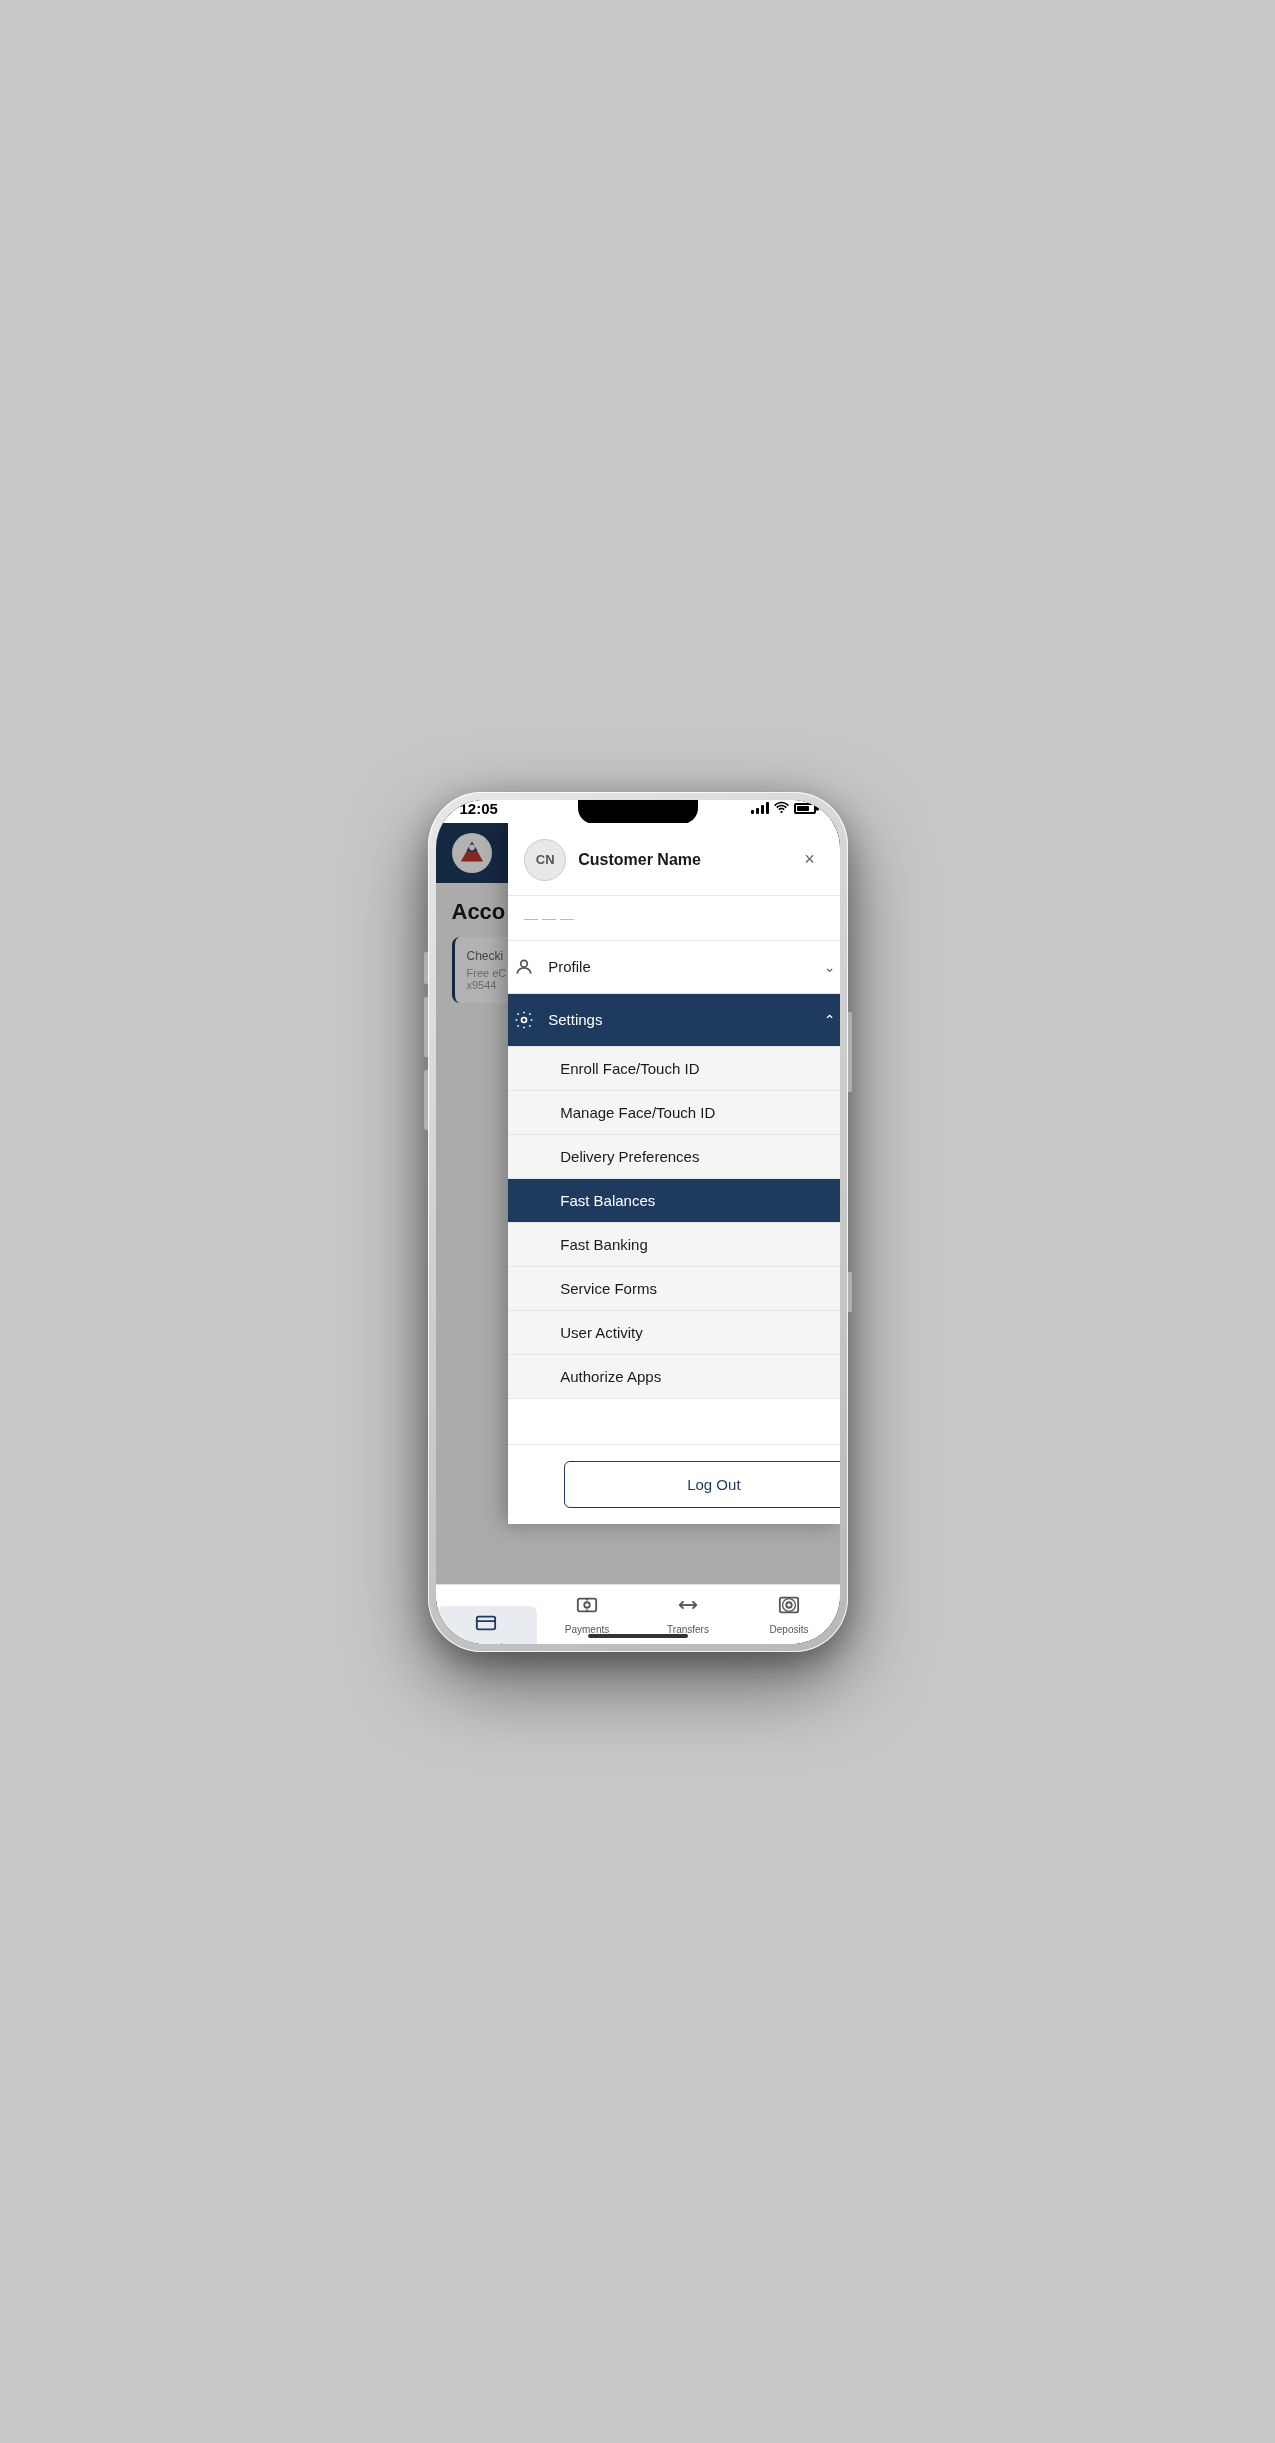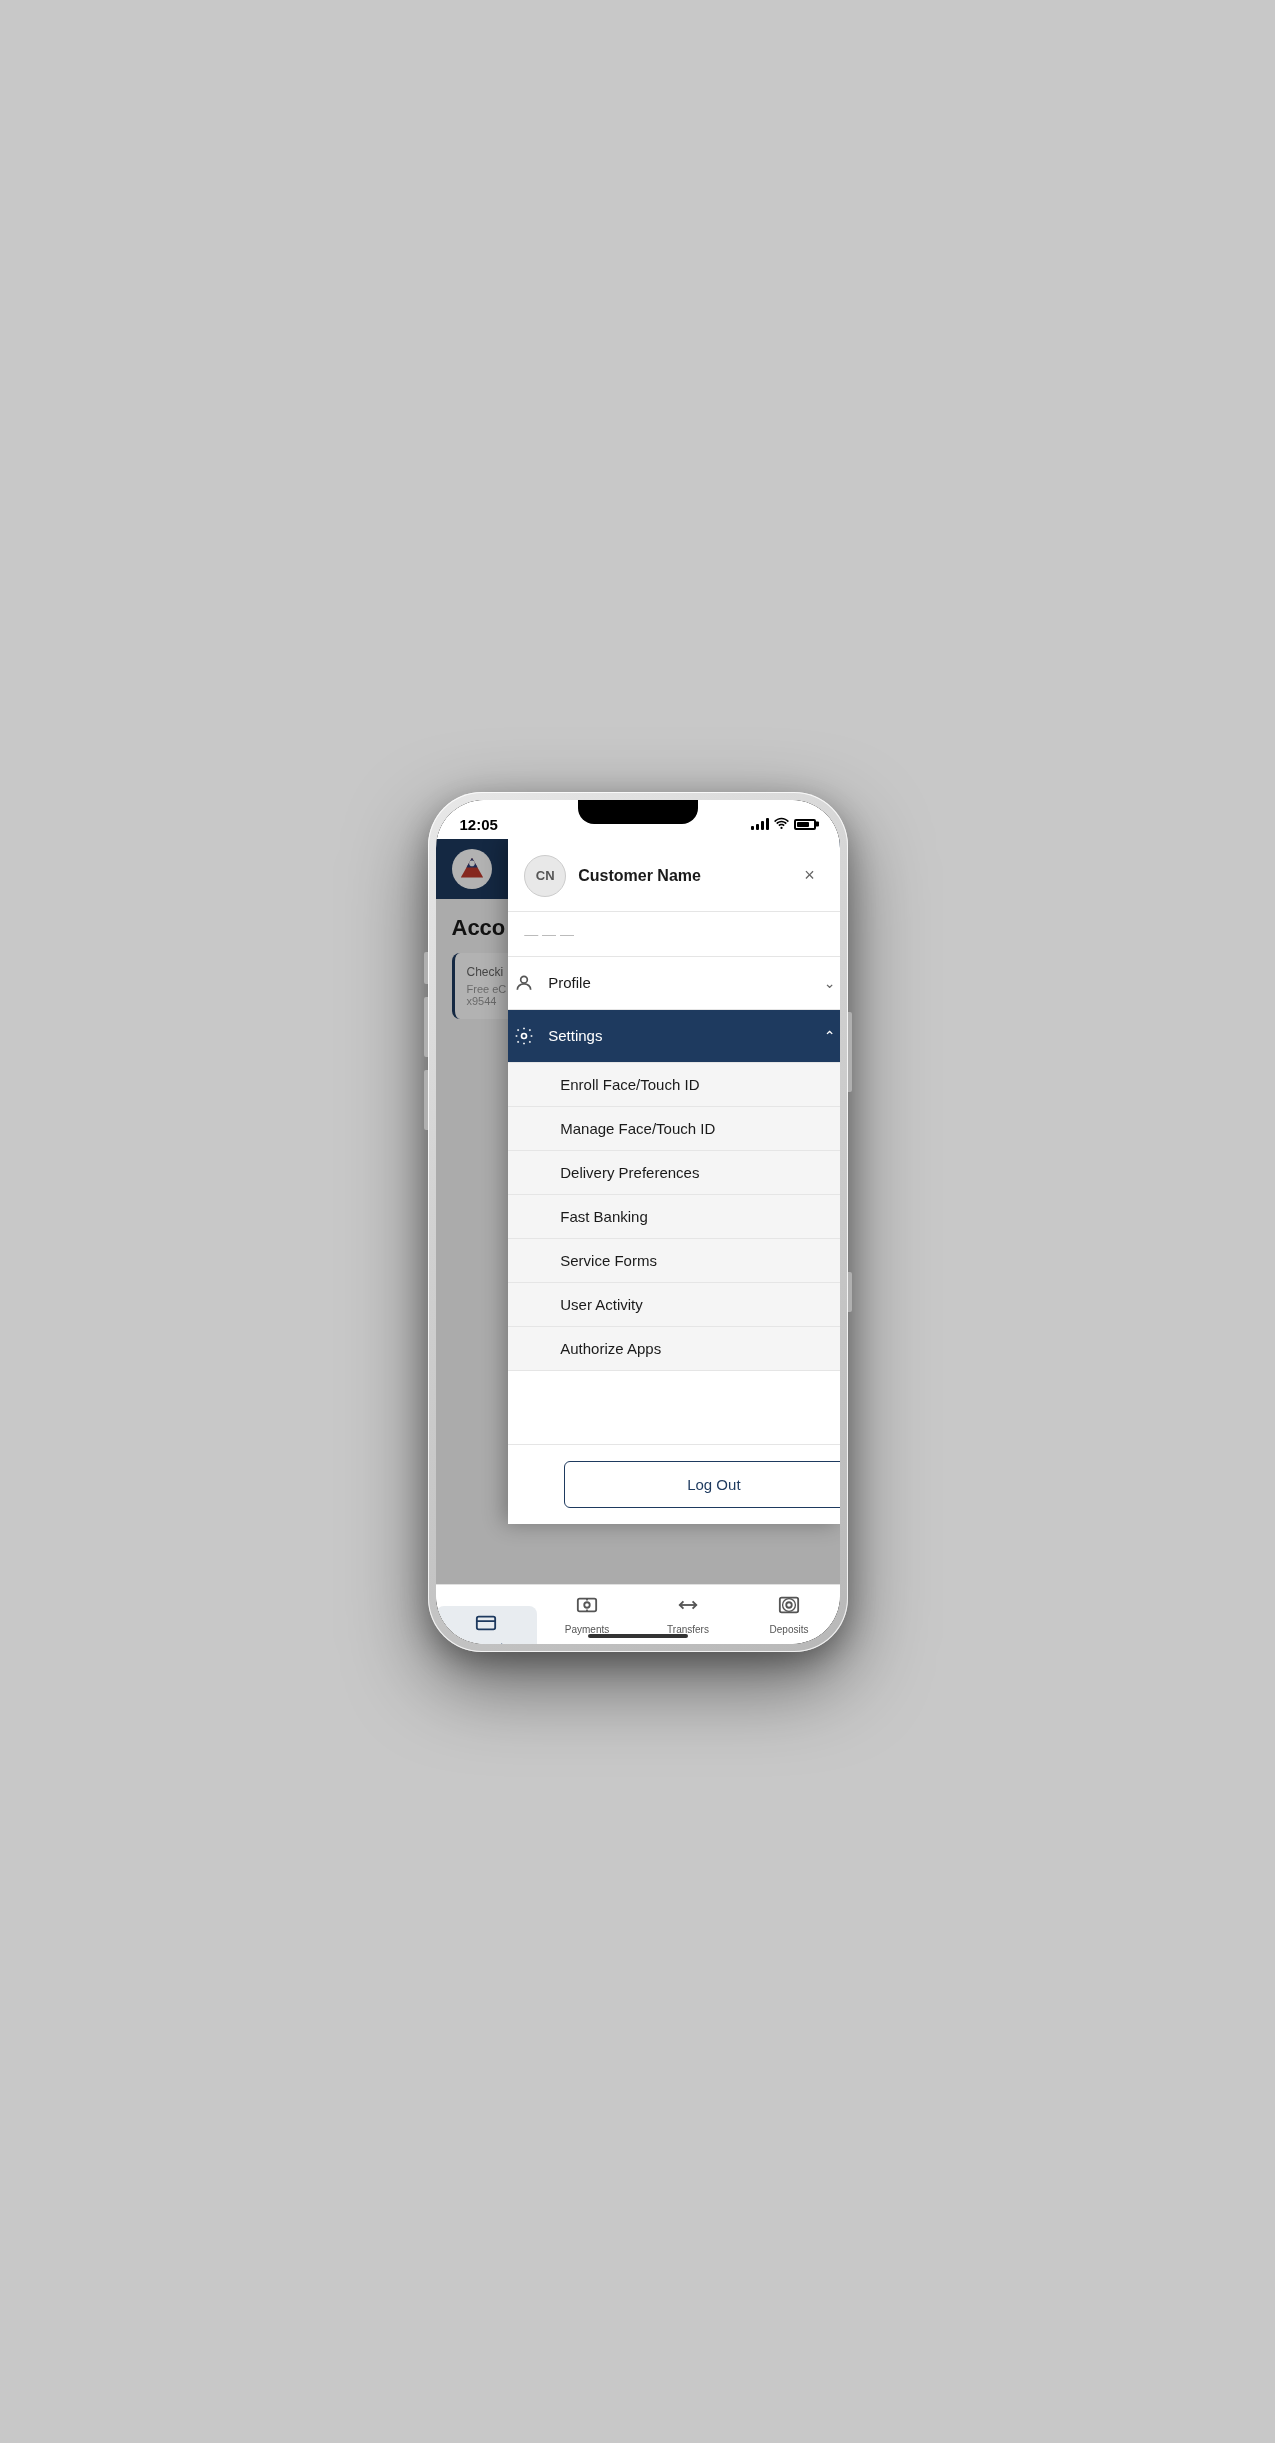--- a/index.html
+++ b/index.html
@@ -44,21 +44,21 @@
       display: flex;
       flex-direction: column;
     }
 
     
     .status-bar {
       background: #fff;
       display: flex;
       justify-content: space-between;
       align-items: center;
-      padding: 16px 24px 6px 24px;
+      padding: 0 24px 6px 24px;
       position: relative;
       z-index: 10;
       flex-shrink: 0;
     }
 
     .status-time {
       font-size: 15px;
       font-weight: 700;
       color: #000;
     }
@@ -585,20 +585,23 @@
           </div>
 
           <div class="sub-menu-item">
             <span class="sub-menu-label">Enroll Face/Touch ID</span>
           </div>
           <div class="sub-menu-item">
             <span class="sub-menu-label">Manage Face/Touch ID</span>
           </div>
           <div class="sub-menu-item">
             <span class="sub-menu-label">Delivery Preferences</span>
+          </div>
+          <div class="sub-menu-item active">
+            <span class="sub-menu-label">Fast Balances</span>
           </div>
           <div class="sub-menu-item">
             <span class="sub-menu-label">Fast Banking</span>
           </div>
           <div class="sub-menu-item">
             <span class="sub-menu-label">Service Forms</span>
           </div>
           <div class="sub-menu-item">
             <span class="sub-menu-label">User Activity</span>
           </div>

